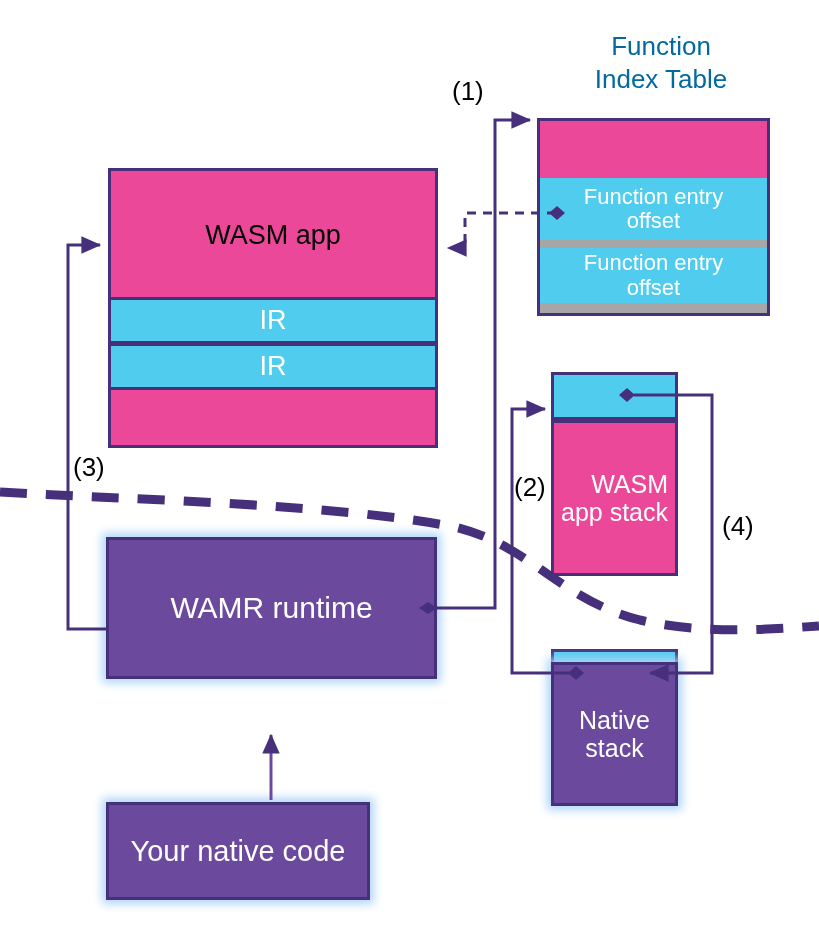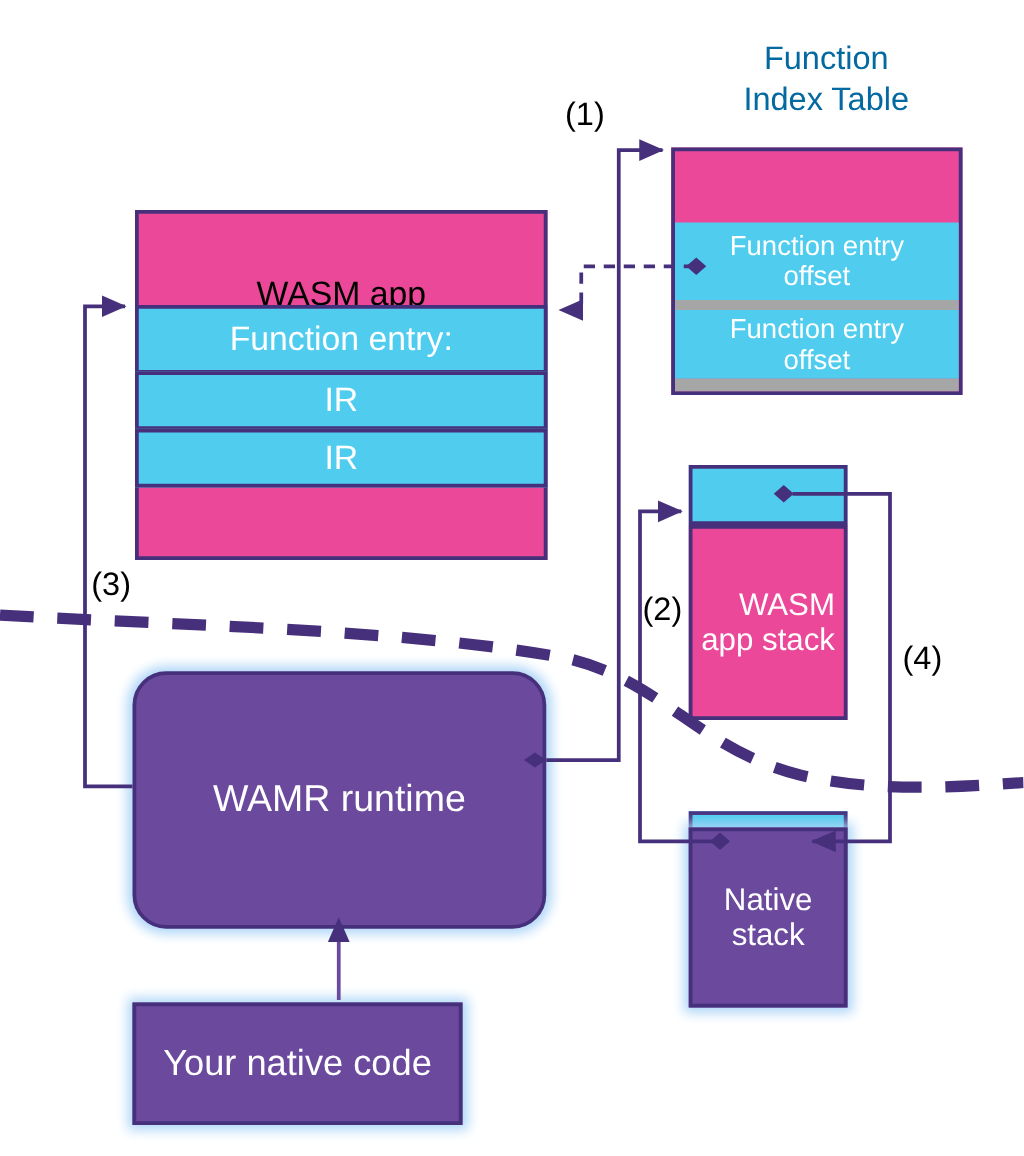--- a/index.html
+++ b/index.html
@@ -80,23 +80,20 @@
 
   <div class="label-title" style="left:545px; top:30px; width:232px;">Function
 Index Table</div>
 
   <div class="box outline gray" style="left:108px; top:168px; width:330px; height:280px;"></div>
 
   <div class="seg" style="left:111px; top:171px; width:324px; height:73px; font-size:27px;margin-top:28px;">
     <span class="txt-black">WASM app</span>
   </div>
 
-  <div class="seg outline cyan" style="left:108px; top:244px; width:330px; height:55px; font-size:27px;">
-    <span class="txt-white">Function entry:</span>
-  </div>
 
   <div class="seg outline cyan" style="left:108px; top:297px; width:330px; height:47px; font-size:27px;">
     <span class="txt-white">IR</span>
   </div>
 
   <div class="seg outline cyan" style="left:108px; top:343px; width:330px; height:47px; font-size:27px;">
     <span class="txt-white">IR</span>
   </div>
 
   <div class="box outline gray" style="left:537px; top:118px; width:233px; height:198px;"></div>
@@ -120,21 +117,21 @@
     <span class="txt-white">WASM
 app stack</span>
   </div>
 
   <div class="box outline cyan" style="left:551px; top:649px; width:127px; height:49px;"></div>
   <div class="box outline purple glow" style="left:551px; top:662px; width:127px; height:144px; font-size:25px; white-space:pre-line;">
     <span class="txt-white">Native
 stack</span>
   </div>
 
-  <div class="box outline purple glow" style="left:106px; top:537px; width:331px; height:206px; font-size:30px;border-radius:27px;">
+  <div class="box outline purple glow" style="left:106px; top:537px; width:331px; height:142px; font-size:30px;">
     <span class="txt-white">WAMR runtime</span>
   </div>
 
   <div class="box outline purple glow" style="left:106px; top:802px; width:264px; height:98px; font-size:29px;">
     <span class="txt-white">Your native code</span>
   </div>
 
   <div class="step-label" style="left:452px; top:76px;">(1)</div>
   <div class="step-label" style="left:514px; top:472px;">(2)</div>
   <div class="step-label" style="left:73px; top:452px;">(3)</div>

